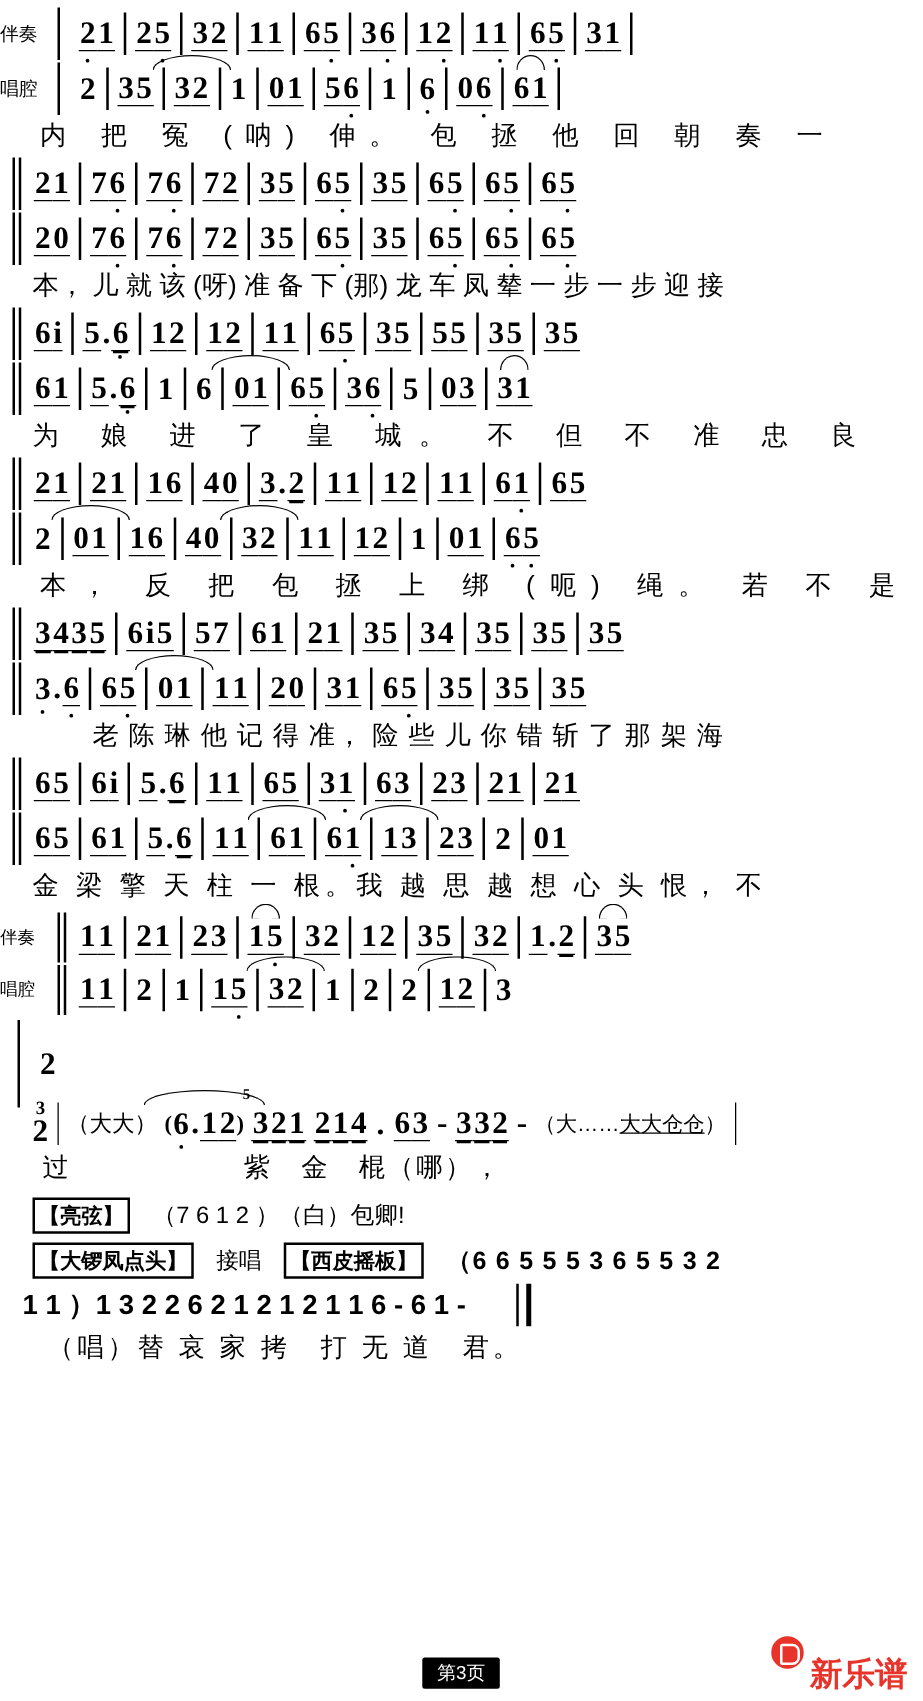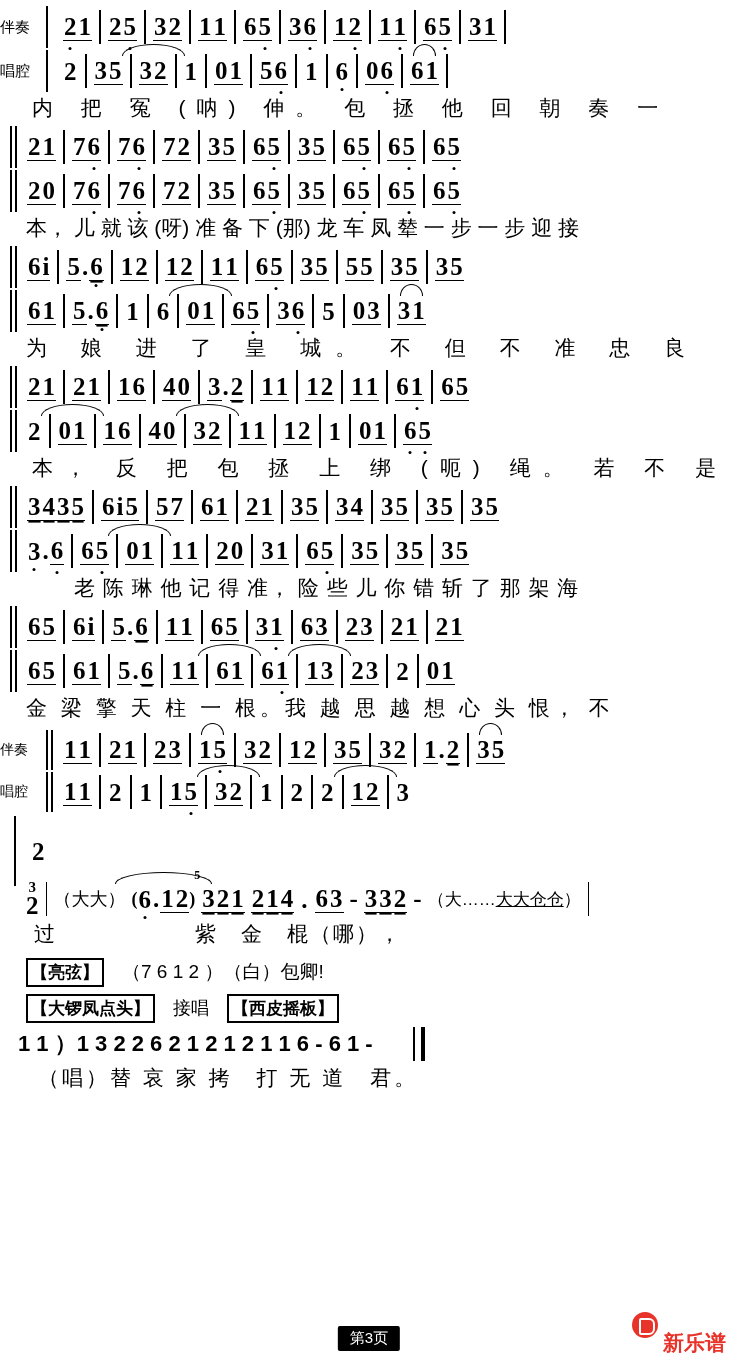--- a/index.html
+++ b/index.html
@@ -85,21 +85,21 @@
   .logo{
     position:absolute;right:12px;bottom:8px;display:flex;align-items:center;gap:5px;
   }
   .logo .circ{
     width:26px;height:26px;border-radius:50%;background:#e8332a;position:relative;
   }
   .logo .circ:after{
     content:"";position:absolute;left:7px;top:6px;width:12px;height:13px;
     border:2.5px solid #fff;border-radius:2px 6px 6px 2px;
   }
-  .logo .txt{color:#e8332a;font-family:"Liberation Sans", sans-serif;font-weight:bold;font-size:21px;margin-top:36px;}
+  .logo .txt{color:#e8332a;font-family:"Liberation Sans", sans-serif;font-weight:bold;font-size:26px;margin-top:36px;}
 
   .textline{
     font-family:"Liberation Sans", sans-serif;
     font-size:18px;
     padding-left:26px;
     display:flex;align-items:center;gap:18px;
     height:36px;
   }
 </style>
 </head>
@@ -964,20 +964,21 @@
 
   <div class="textline" style="margin-top:4px;">
     <span class="boxtag">【亮弦】</span>
     <span style="font-size:19px;">（7 6 1 2 ）（白）包卿!</span>
   </div>
 
   <div class="textline">
     <span class="boxtag">【大锣凤点头】</span>
     <span style="font-size:18px;">接唱</span>
     <span class="boxtag">【西皮摇板】</span>
+    <span style="font-size:20px;font-weight:600;letter-spacing:1px;">（6  6 5 5 5   3 6 5 5 3 2</span>
   </div>
 
   <div class="textline" style="padding-left:18px;font-size:22px;font-weight:600;">
     <span>1 1 ）1 3 2 2  6 2  1 2  1 2 1 1  6 - 6 1 -</span>
     <span style="display:inline-block;width:4px;"></span>
     <span style="display:inline-block;border-left:2px solid #000;border-right:4px solid #000;height:34px;width:6px;"></span>
   </div>
 
   <div class="lyrics" style="padding-left:38px;letter-spacing:3px;">（唱）替 哀 家 拷　打 无 道　君。</div>
 

